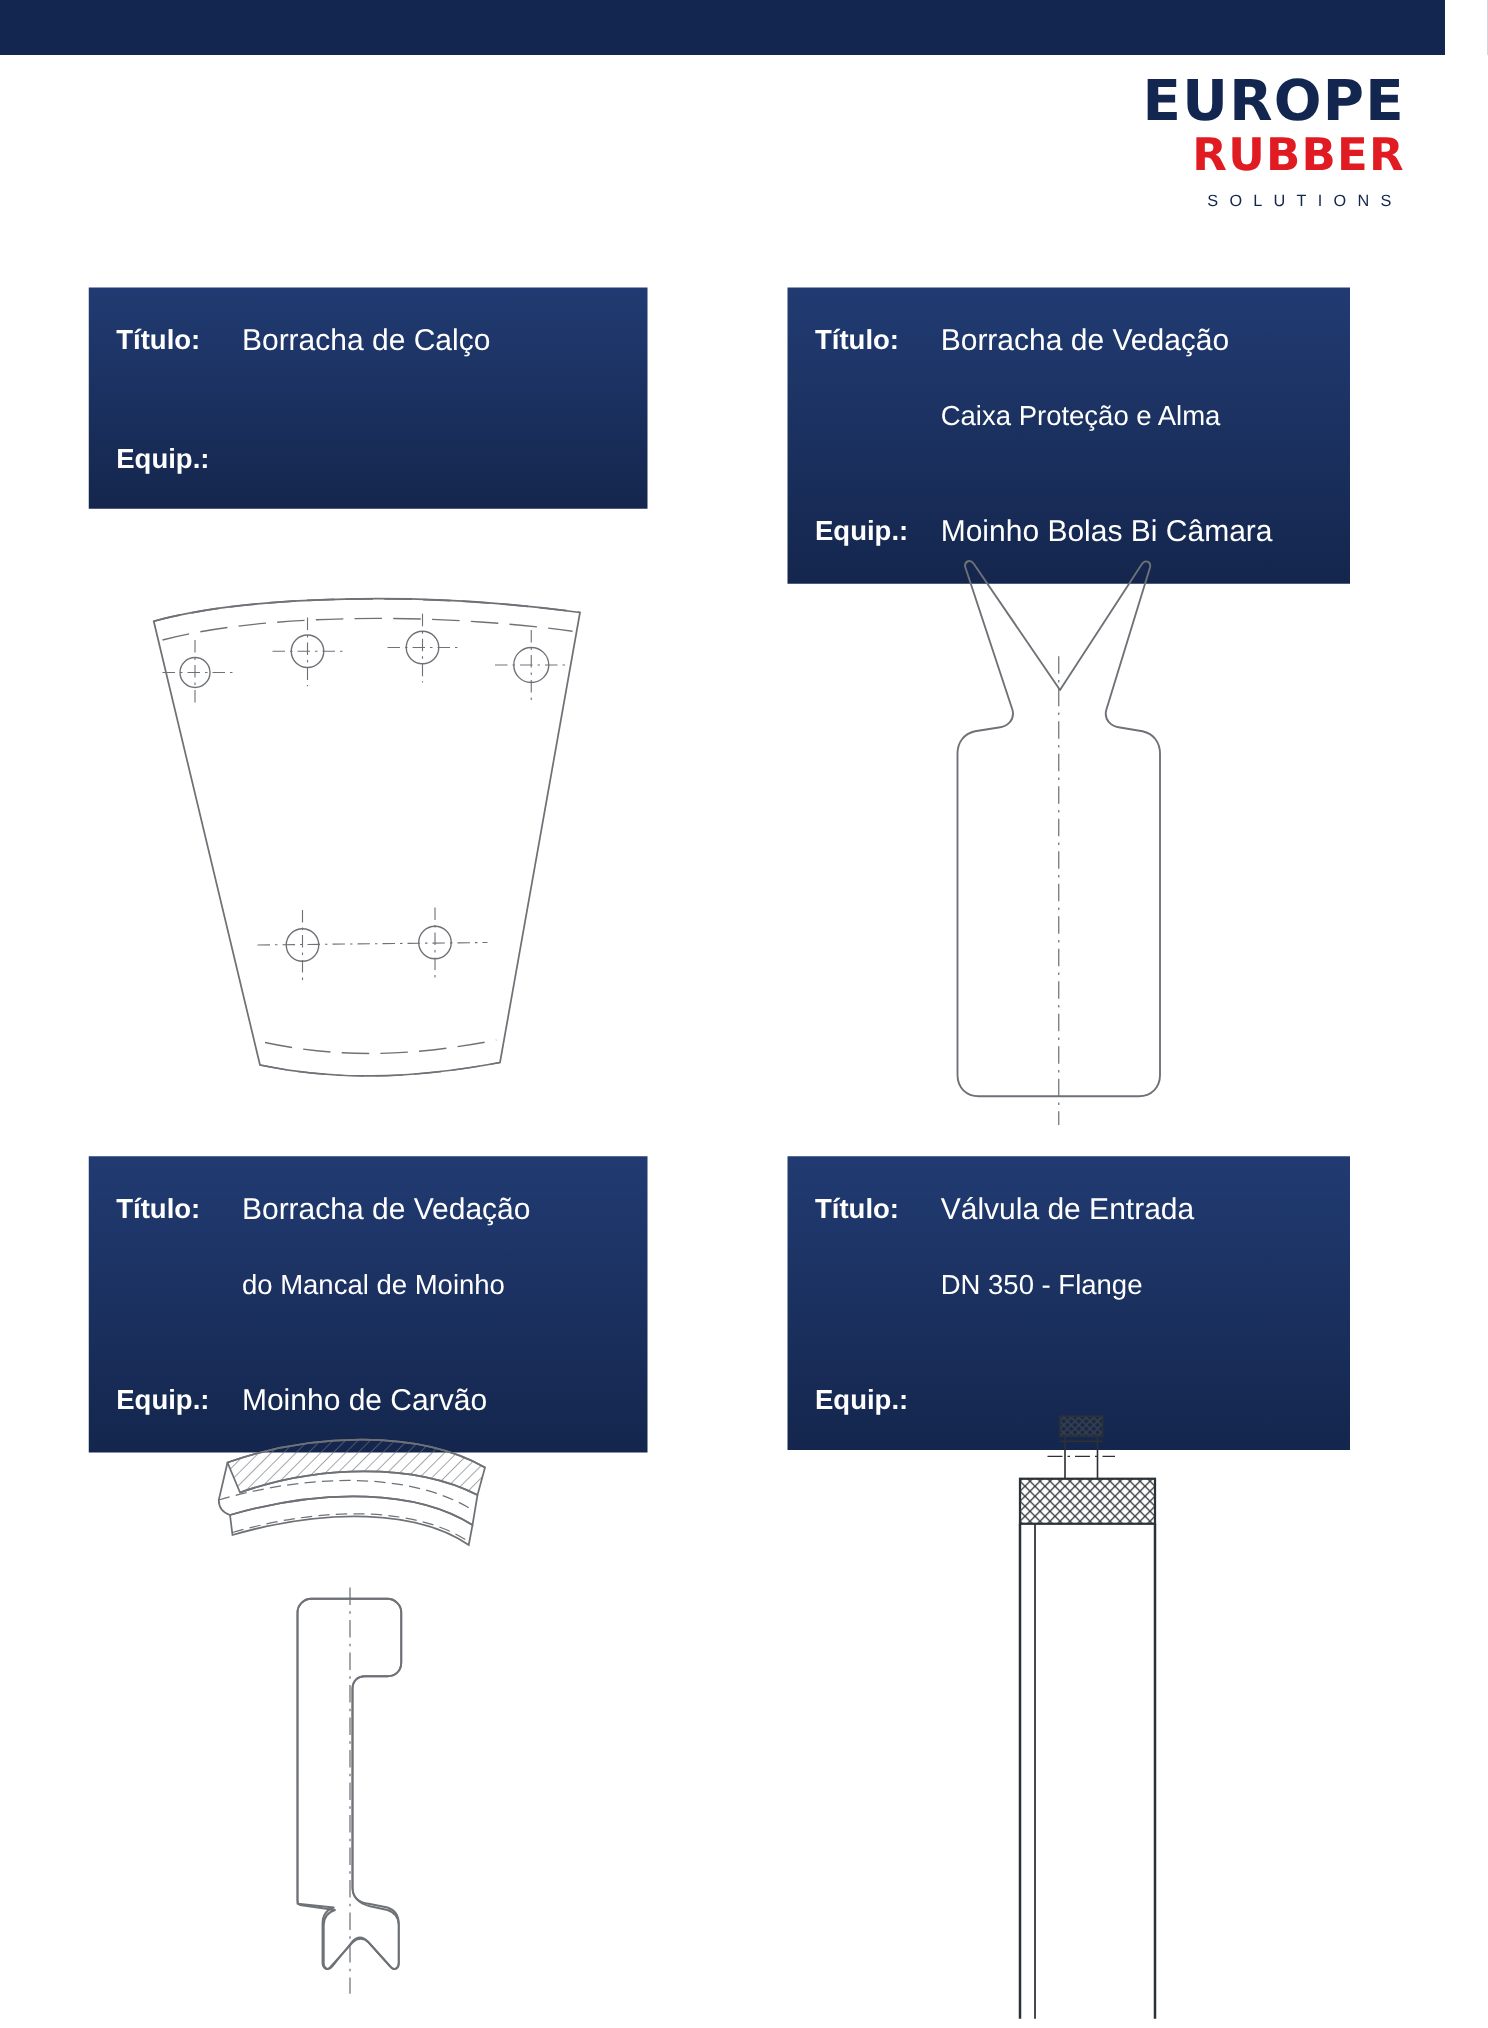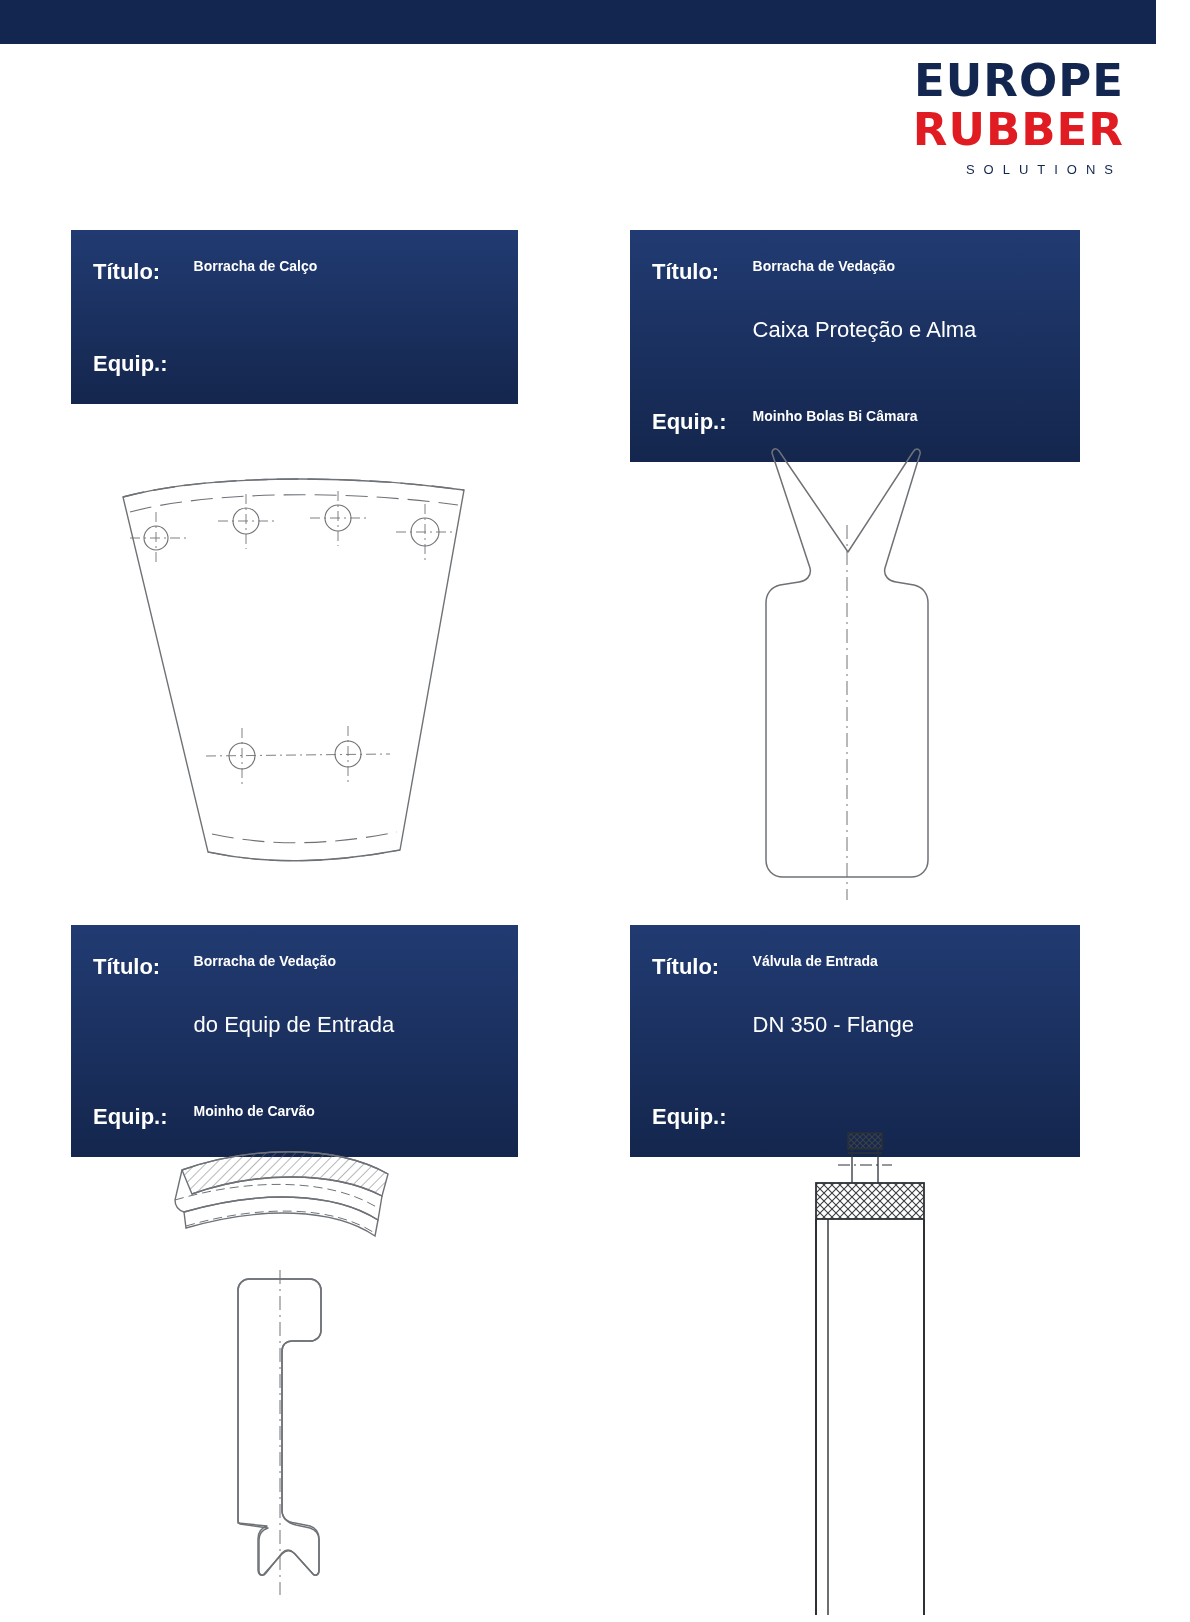--- a/index.html
+++ b/index.html
@@ -46,21 +46,21 @@
     font-family: "DejaVu Sans", sans-serif;
     font-weight: bold;
     font-size: 45px;
     letter-spacing: 1px;
     color: #12264f;
     display: block;
   }
   .logo-rubber {
     font-family: "DejaVu Sans", sans-serif;
     font-weight: bold;
-    font-size: 45px;
+    font-size: 36px;
     letter-spacing: 1px;
     color: #e11b22;
     display: block;
     margin-top: 4px;
   }
   .logo-solutions {
     font-family: "Liberation Sans", sans-serif;
     font-size: 13px;
     letter-spacing: 9px;
     color: #12264f;
@@ -85,23 +85,23 @@
     align-items: start;
     gap: 26px;
   }
   .lbl {
     font-weight: bold;
     font-size: 22px;
     white-space: nowrap;
     line-height: 1.45;
   }
   .val {
-    font-size: 14px;
+    font-size: 24px;
     line-height: 1.45;
-    font-weight: 700;
+    font-weight: 400;
   }
   .val2 {
     grid-column: 2;
     font-size: 22px;
     line-height: 1.45;
     font-weight: 400;
   }
   .spacer-row { height: 8px; grid-column: 1 / span 2; }
 
   .drawing {
@@ -214,21 +214,21 @@
                C106,151 112,146 110,138 Z"></path>
     </g>
     <line x1="147" y1="95" x2="147" y2="470" stroke="#6e7277" stroke-width="1" stroke-dasharray="14 5 2 5"></line>
   </svg>
 </div>
 
 <div class="card" id="card-3">
   <div class="card-header">
     <div class="lbl">Título:</div>
     <div class="val">Borracha de Vedação</div>
-    <div class="val2">do Equip de Entrada</div>
+    <div class="val2">do Mancal de Moinho</div>
     <div class="spacer-row"></div>
     <div class="lbl">Equip.:</div>
     <div class="val">Moinho de Carvão</div>
   </div>
 </div>
 
 <div class="drawing" id="draw-3">
   <svg width="380" height="470" viewBox="0 0 380 470">
     <defs>
       <pattern id="hatch3" width="7" height="7" patternTransform="rotate(45)" patternUnits="userSpaceOnUse">

